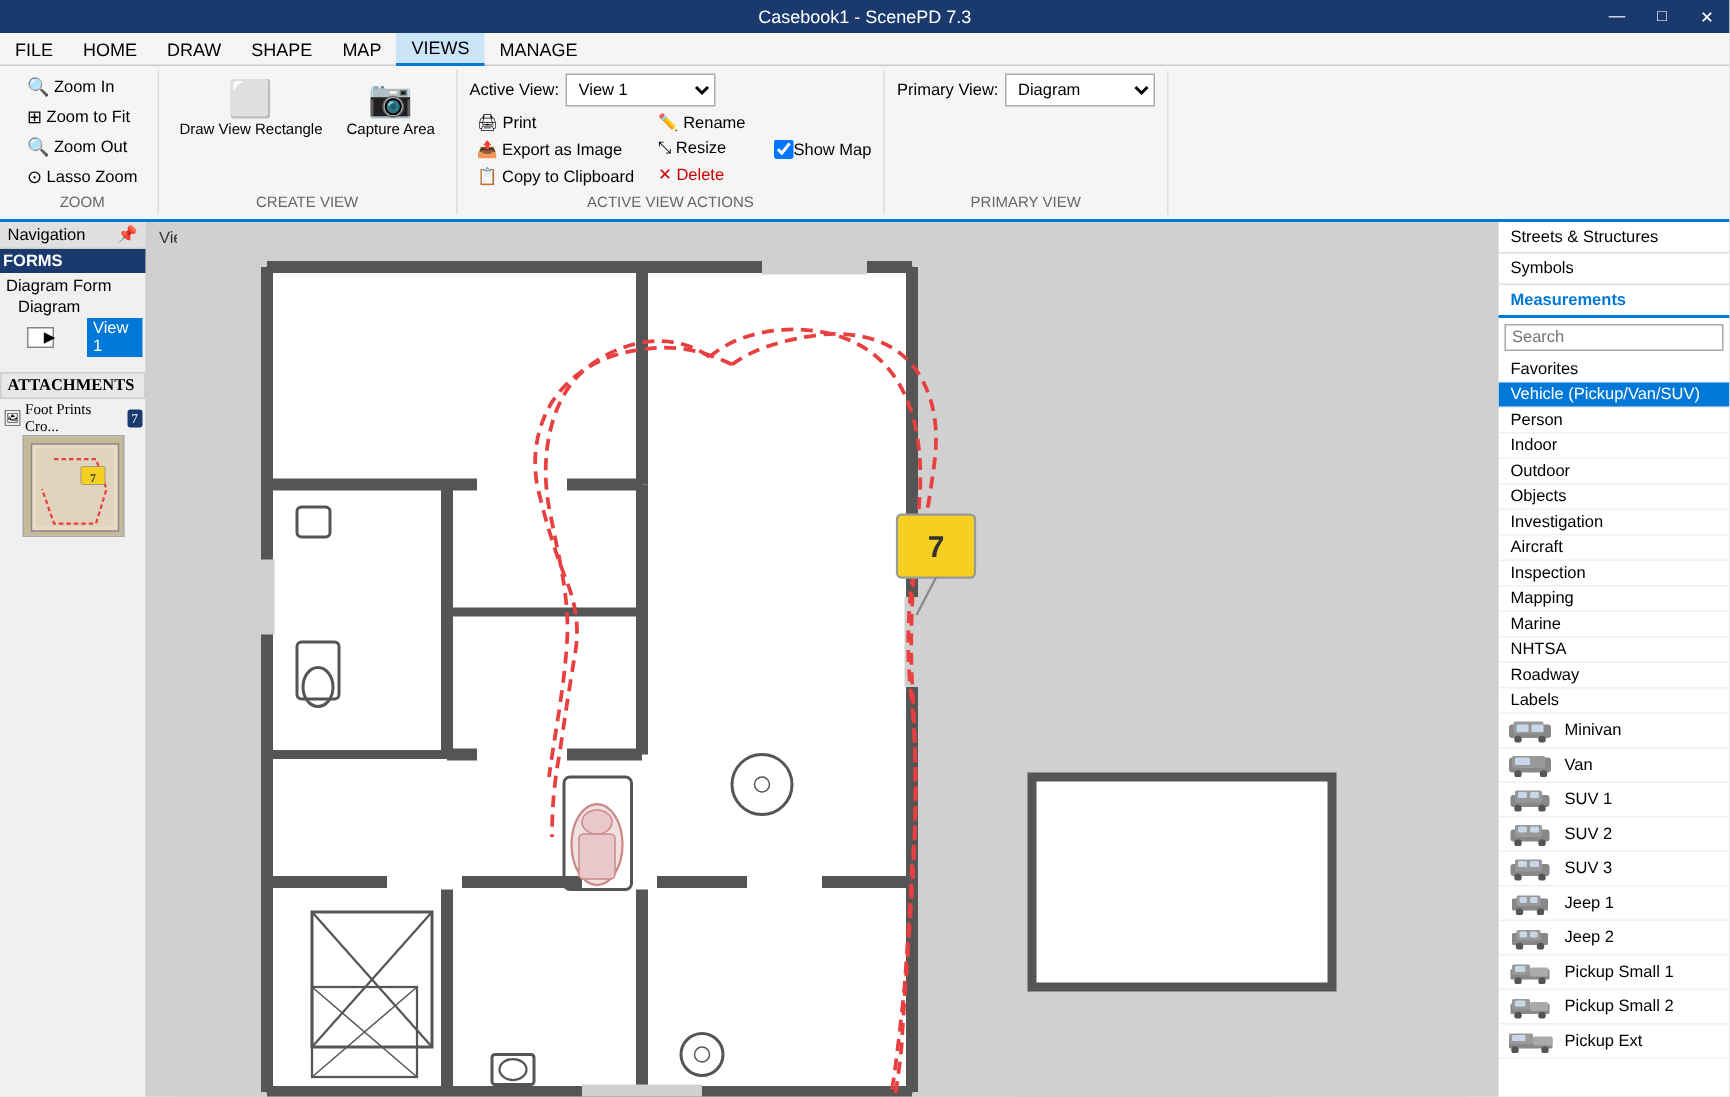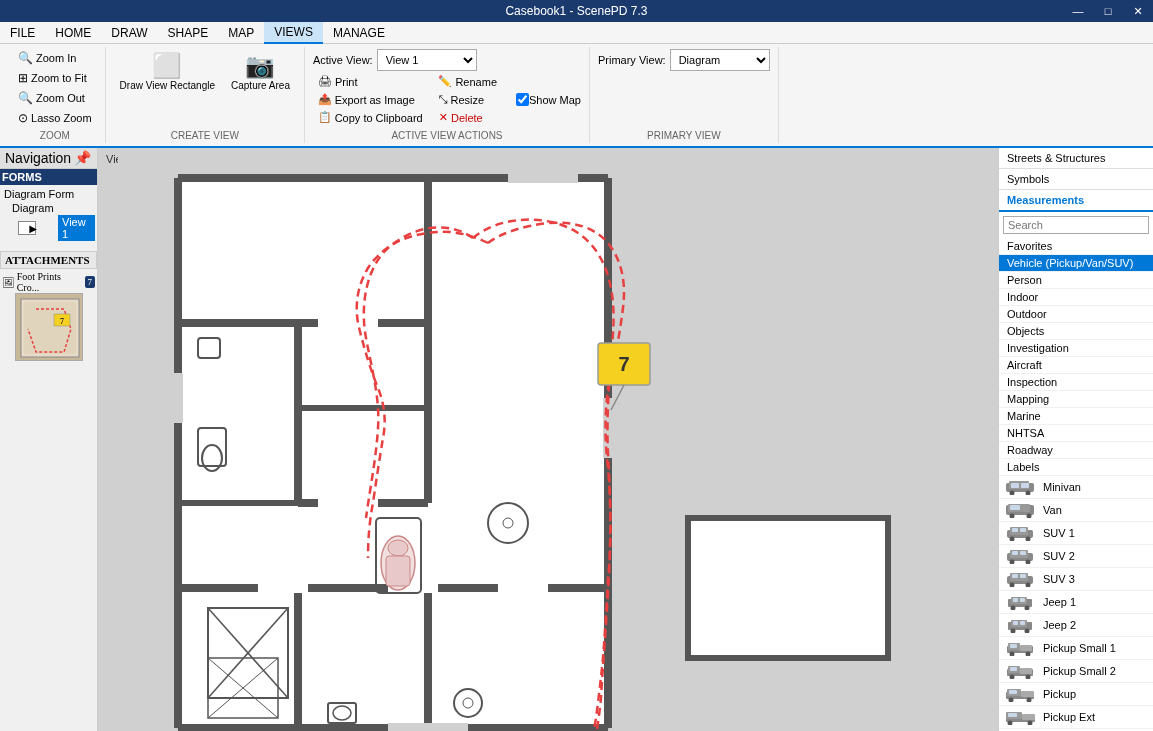--- a/index.html
+++ b/index.html
@@ -128,21 +128,21 @@
     #left-panel {
       width: 98px;
       background: #f0f0f0;
       border-right: 1px solid #ccc;
       display: flex;
       flex-direction: column;
     }
     #nav-header {
       background: #e0e0e0;
       padding: 2px 5px;
-      font-size: 14px;
+      font-size: 11px;
       display: flex;
       justify-content: space-between;
       align-items: center;
       border-bottom: 1px solid #ccc;
     }
     #forms-header {
       background: #1a3a6e;
       color: white;
       text-align: left;
       padding: 2px;
@@ -691,31 +691,20 @@
           <rect x="3" y="3" width="12" height="7" fill="#999" rx="1"></rect>
           <rect x="15" y="5" width="12" height="6" fill="#aaa" rx="1"></rect>
           <circle cx="7" cy="14" r="2.5" fill="#555"></circle>
           <circle cx="23" cy="14" r="2.5" fill="#555"></circle>
           <rect x="5" y="4" width="7" height="4" fill="#c8d8e8" rx="1"></rect>
         </svg>
         <span>Pickup Small 2</span>
       </div>
       <div class="symbol-item">
         <svg width="32" height="16" viewBox="0 0 32 16">
-          <rect x="1" y="6" width="28" height="7" fill="#888" rx="1"></rect>
-          <rect x="2" y="3" width="14" height="7" fill="#999" rx="1"></rect>
-          <rect x="16" y="5" width="13" height="6" fill="#aaa" rx="1"></rect>
-          <circle cx="6" cy="14" r="2.5" fill="#555"></circle>
-          <circle cx="24" cy="14" r="2.5" fill="#555"></circle>
-          <rect x="4" y="4" width="8" height="4" fill="#c8d8e8" rx="1"></rect>
-        </svg>
-        <span>Pickup</span>
-      </div>
-      <div class="symbol-item">
-        <svg width="32" height="16" viewBox="0 0 32 16">
           <rect x="1" y="6" width="29" height="7" fill="#888" rx="1"></rect>
           <rect x="1" y="3" width="16" height="7" fill="#999" rx="1"></rect>
           <rect x="17" y="5" width="13" height="6" fill="#aaa" rx="1"></rect>
           <circle cx="5" cy="14" r="2.5" fill="#555"></circle>
           <circle cx="25" cy="14" r="2.5" fill="#555"></circle>
           <rect x="3" y="4" width="9" height="4" fill="#c8d8e8" rx="1"></rect>
         </svg>
         <span>Pickup Ext</span>
       </div>
     </div>

